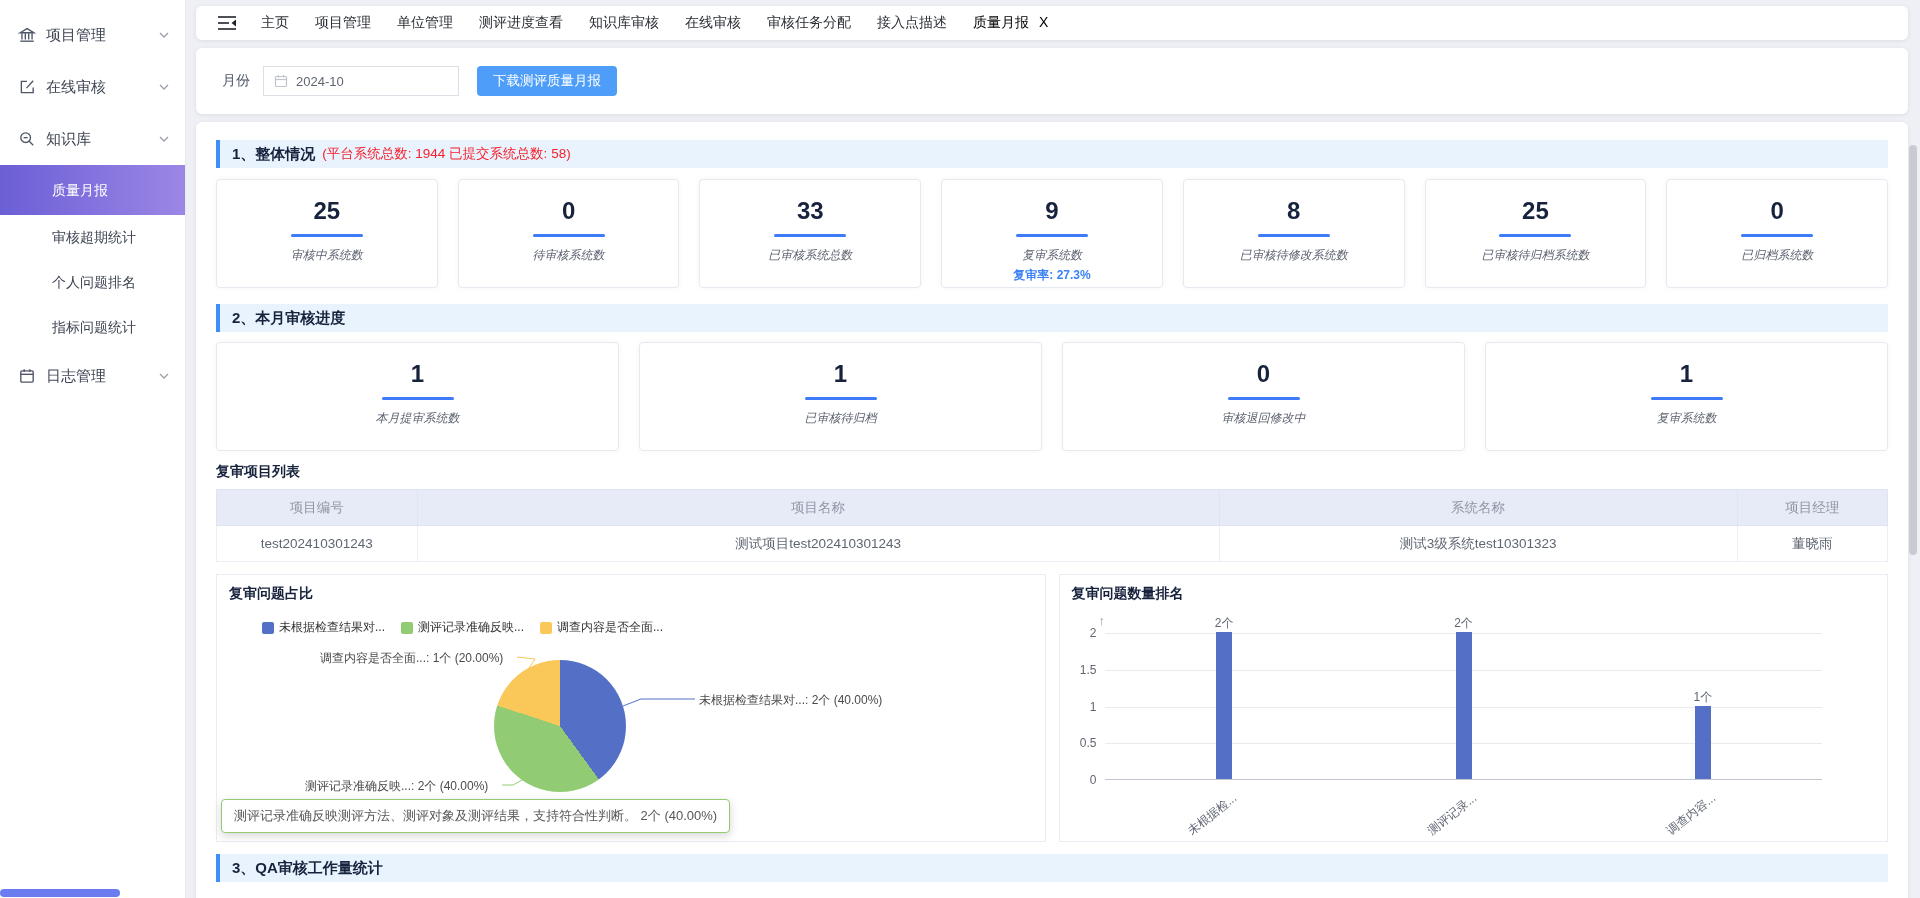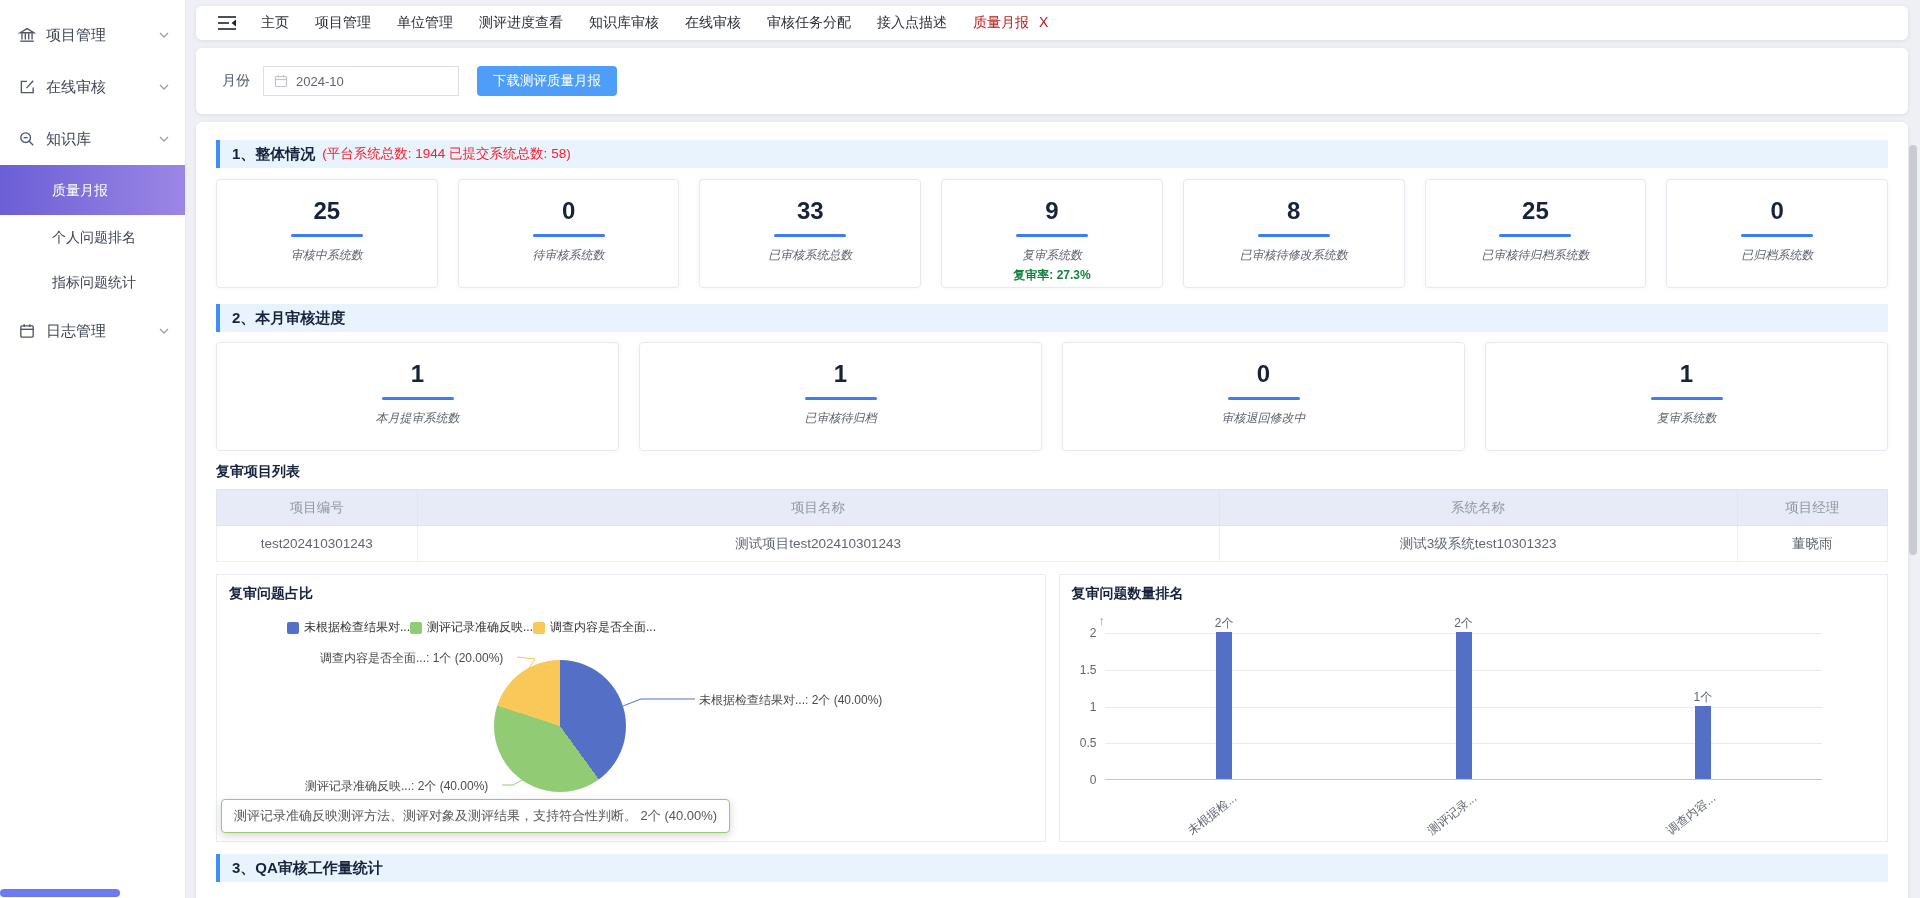--- a/index.html
+++ b/index.html
@@ -20,21 +20,21 @@
   .submenu-item.active { height:50px; line-height:50px;
     background:linear-gradient(90deg,#6b5fd6 0%,#9c86e6 100%); color:#fff; }
 
   
   .main { position:absolute; left:187px; top:0; right:0; bottom:0; }
   .panelbox { background:#fff; border-radius:6px; box-shadow:0 1px 4px rgba(0,21,41,.08); }
   .topnav { position:absolute; left:9px; right:12px; top:6px; height:34px;
     display:flex; align-items:center; padding:0 16px; }
   .hamburger { width:20px; height:16px; margin:0 10px 0 6px; cursor:pointer; color:#1f2329; }
   .nav-tab { font-size:14px; color:#2b2f36; padding:0 13px; cursor:pointer; white-space:nowrap; }
-  .nav-tab.active { color:#b91c1c; }
+  .nav-tab.active { color:#000000; }
 
   .filter-card { position:absolute; left:9px; right:12px; top:48px; height:66px;
     display:flex; align-items:center; padding-left:26px; }
   .filter-label { font-size:14px; color:#4e5669; margin-right:13px; }
   .date-input { width:196px; height:30px; border:1px solid #dcdfe6; border-radius:0;
     display:flex; align-items:center; padding:0 10px; font-size:13px; color:#5f6672;
     background:#fff; cursor:text; }
   .cal-icon { width:14px; height:14px; margin-right:8px; color:#c0c4cc; }
   .download-btn { margin-left:18px; height:30px; padding:0 16px; background:#4e9ef9;
     color:#fff; font-size:13.5px; border:none; border-radius:4px; cursor:pointer; }
@@ -47,34 +47,34 @@
   .sec-title { font-size:15px; font-weight:bold; color:#17233d; }
   .sec-note { font-size:13.5px; color:#f5222d; margin-left:7px; }
 
   .stats7 { display:grid; grid-template-columns:repeat(7,1fr); gap:20px; margin:11px 0 16px; }
   .stats4 { display:grid; grid-template-columns:repeat(4,1fr); gap:20px; margin:10px 0 12px; }
   .stat-card { background:#fff; border:1px solid #e6e9f0; border-radius:4px; height:109px;
     text-align:center; box-shadow:0 0 6px rgba(31,45,61,.04); }
   .stat-value { font-size:24px; font-weight:bold; color:#17233d; margin-top:17px; }
   .stat-underline { width:72px; height:3px; background:#3e7bfa; border-radius:2px; margin:9px auto 10px; }
   .stat-label { font-size:12px; color:#5c6270;font-style:italic; }
-  .stat-note { font-size:12px; color:#15803d; margin-top:3px; font-weight:bold; }
+  .stat-note { font-size:12px; color:#3b82f6; margin-top:3px; font-weight:bold; }
 
   .table-title { font-size:14px; font-weight:bold; color:#17233d; margin:12px 0 8px; }
   table.review { width:100%; border-collapse:collapse; font-size:13.5px; table-layout:fixed; }
   table.review th { background:#e7ebf7; color:#8f95a3; font-weight:normal; height:36px;
     border:1px solid #dfe4f2; text-align:center; }
   table.review td { height:36px; text-align:center; color:#5f6672; border:1px solid #ebeef5; background:#fff; }
 
   .charts-row { display:flex; gap:13px; margin-top:12px; }
   .chart-panel { flex:1 1 0; height:268px; border:1px solid #e9ecf2; position:relative; background:#fff; }
   .chart-title { position:absolute; left:12px; top:10px; font-size:14px; font-weight:bold; color:#17233d; }
 
   
-  .pie-legend { position:absolute; left:45px; top:44px; display:flex; gap:0;margin-left:25px; }
+  .pie-legend { position:absolute; left:45px; top:44px; display:flex; gap:16px; }
   .legend-item { display:flex; align-items:center; gap:5px; font-size:12px; color:#333; cursor:pointer; }
   .legend-sq { width:12px; height:12px; border-radius:2px; }
   .pie { position:absolute; left:277px; top:85px; width:132px; height:132px; border-radius:50%; cursor:pointer; }
   .pie-label { position:absolute; font-size:12px; color:#4a4a4a; white-space:nowrap; }
   #plabel-0 { left:103px; top:75px; }
   #plabel-1 { left:482px; top:117px; }
   #plabel-2 { left:88px; top:203px; }
   .leader-svg { position:absolute; left:0; top:0; width:100%; height:100%; pointer-events:none; }
   .pie-tooltip { position:absolute; left:4px; top:224px; background:#fff; border:1px solid #91cc75;
     border-radius:4px; box-shadow:0 3px 10px rgba(0,0,0,.16); padding:7px 12px; font-size:13px;
@@ -131,20 +131,21 @@
         <circle cx="6.8" cy="6.8" r="4.3"></circle>
           <path d="M10 10 L13.5 13.5"></path>
           <path d="M5 6.8 H8.6"></path>
       </svg>
       <span class="mi-label">知识库</span>
       <svg class="chev" width="10" height="6" viewBox="0 0 10 6" fill="none" stroke="currentColor" stroke-width="1.3">
           <polyline points="1,1 5,5 9,1"></polyline>
         </svg>
     </div>
     <div class="submenu-item active">质量月报</div>
+    <div class="submenu-item">审核超期统计</div>
     <div class="submenu-item">个人问题排名</div>
     <div class="submenu-item">指标问题统计</div>
     <div class="menu-item">
       <svg class="mi-icon" viewBox="0 0 16 16" fill="none" stroke="currentColor" stroke-width="1.2">
         <rect x="2.5" y="3.5" width="11" height="10" rx="1"></rect>
           <path d="M2.5 6.5 H13.5"></path>
           <path d="M5.5 2 V4.5"></path>
           <path d="M10.5 2 V4.5"></path>
       </svg>
       <span class="mi-label">日志管理</span>

